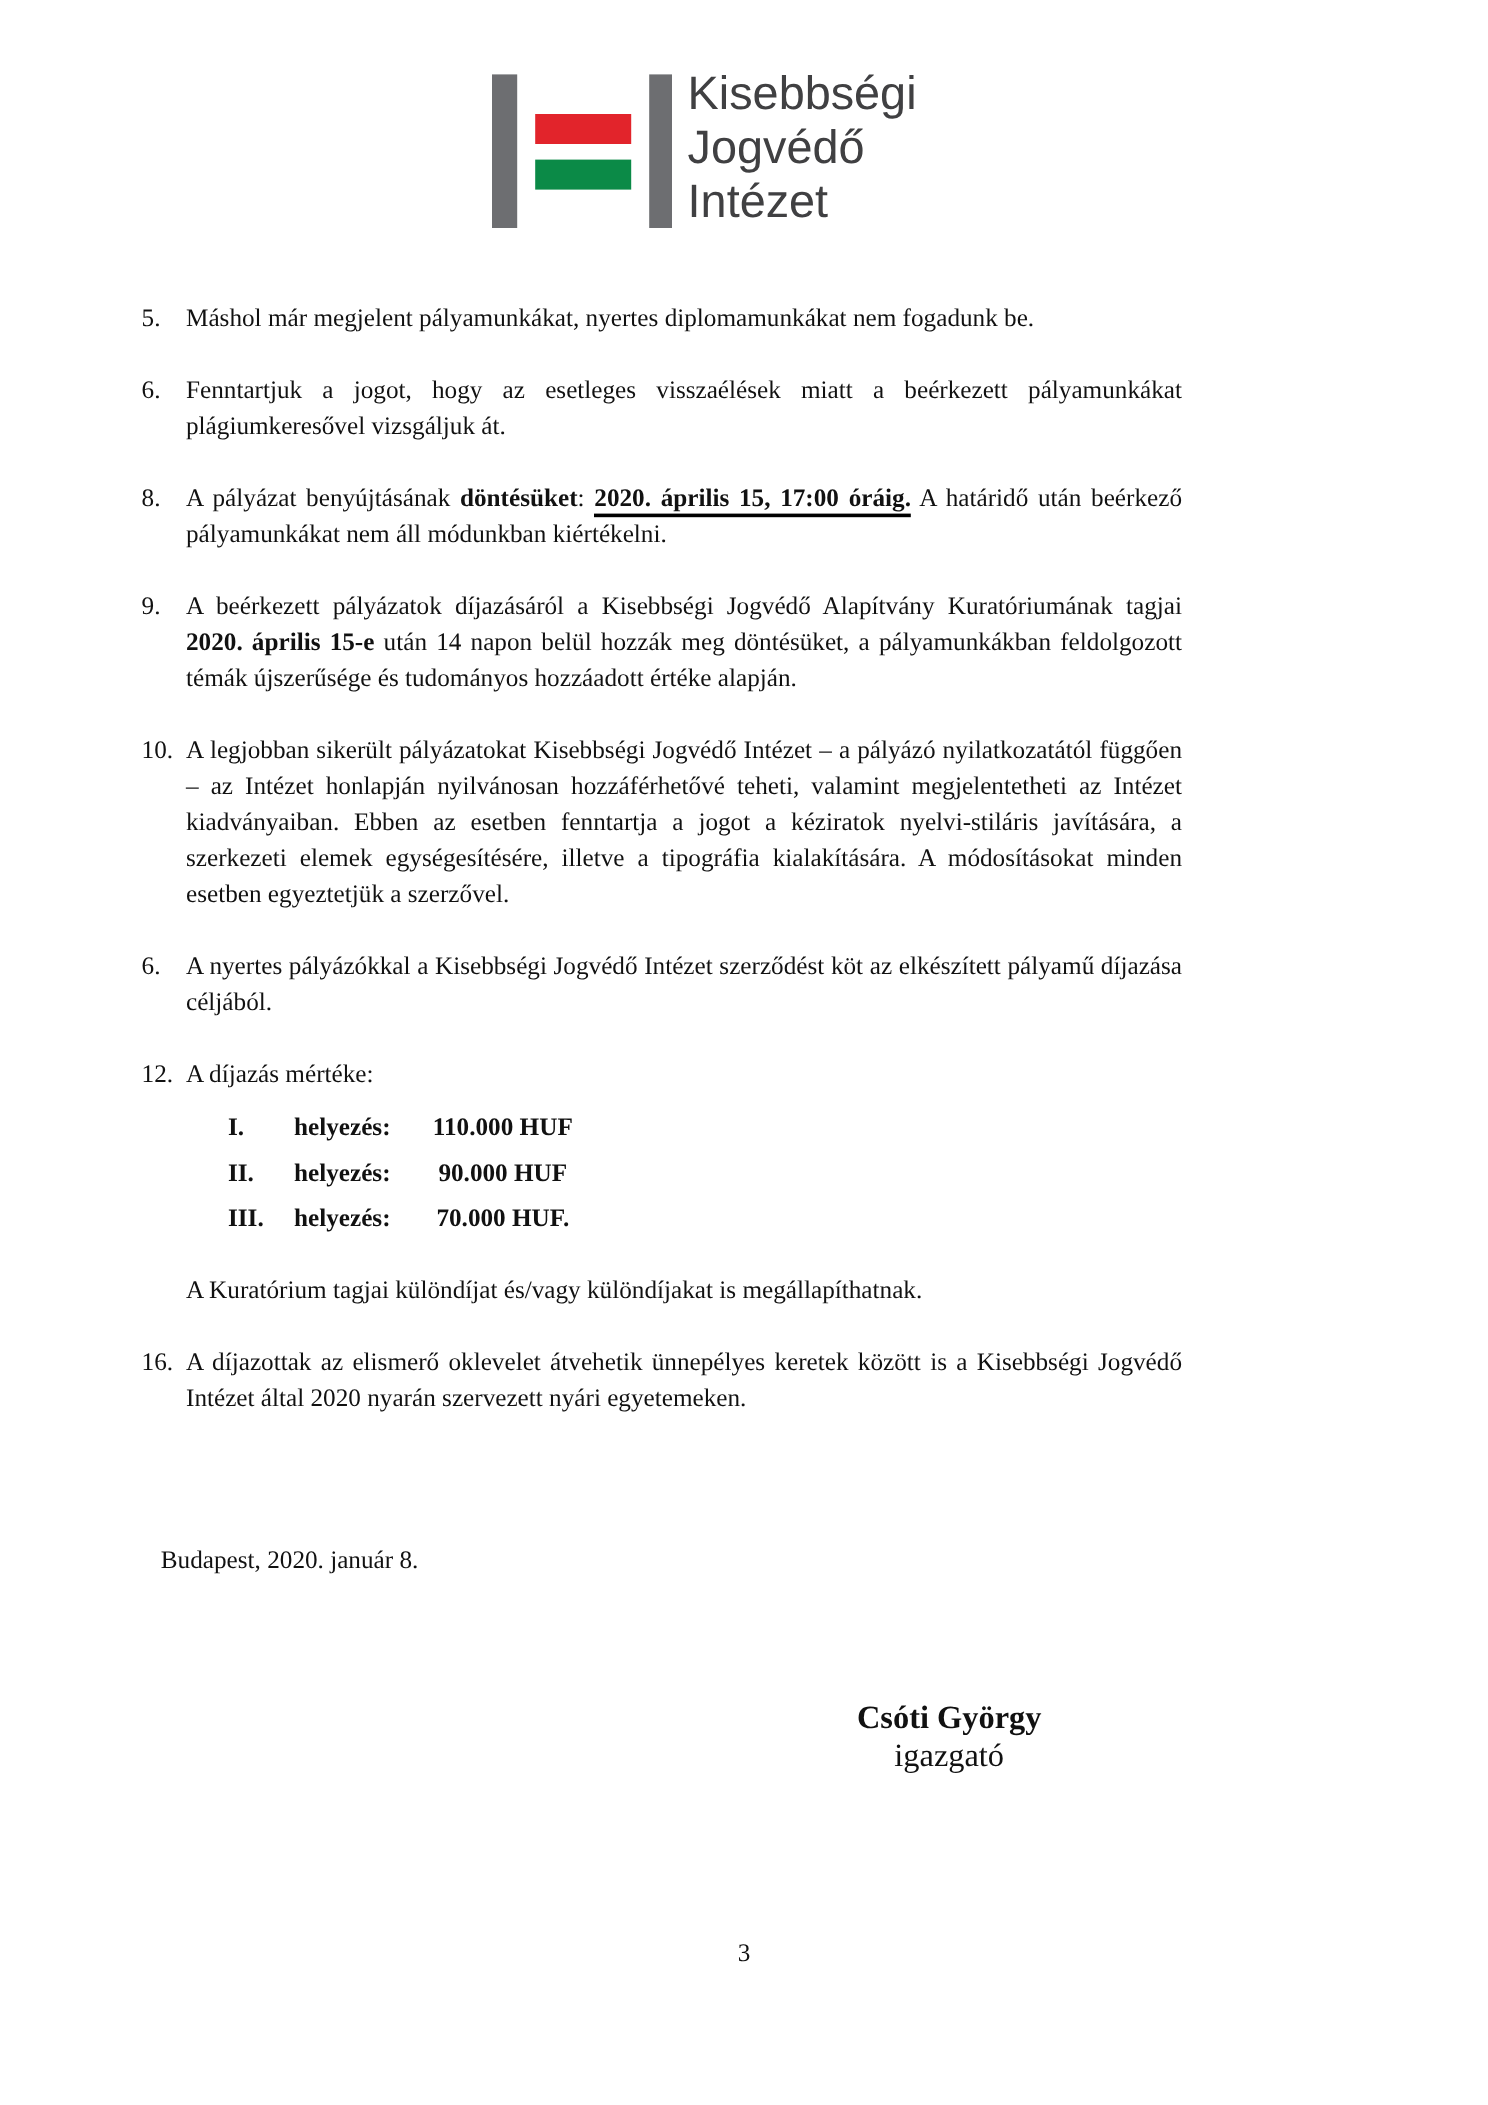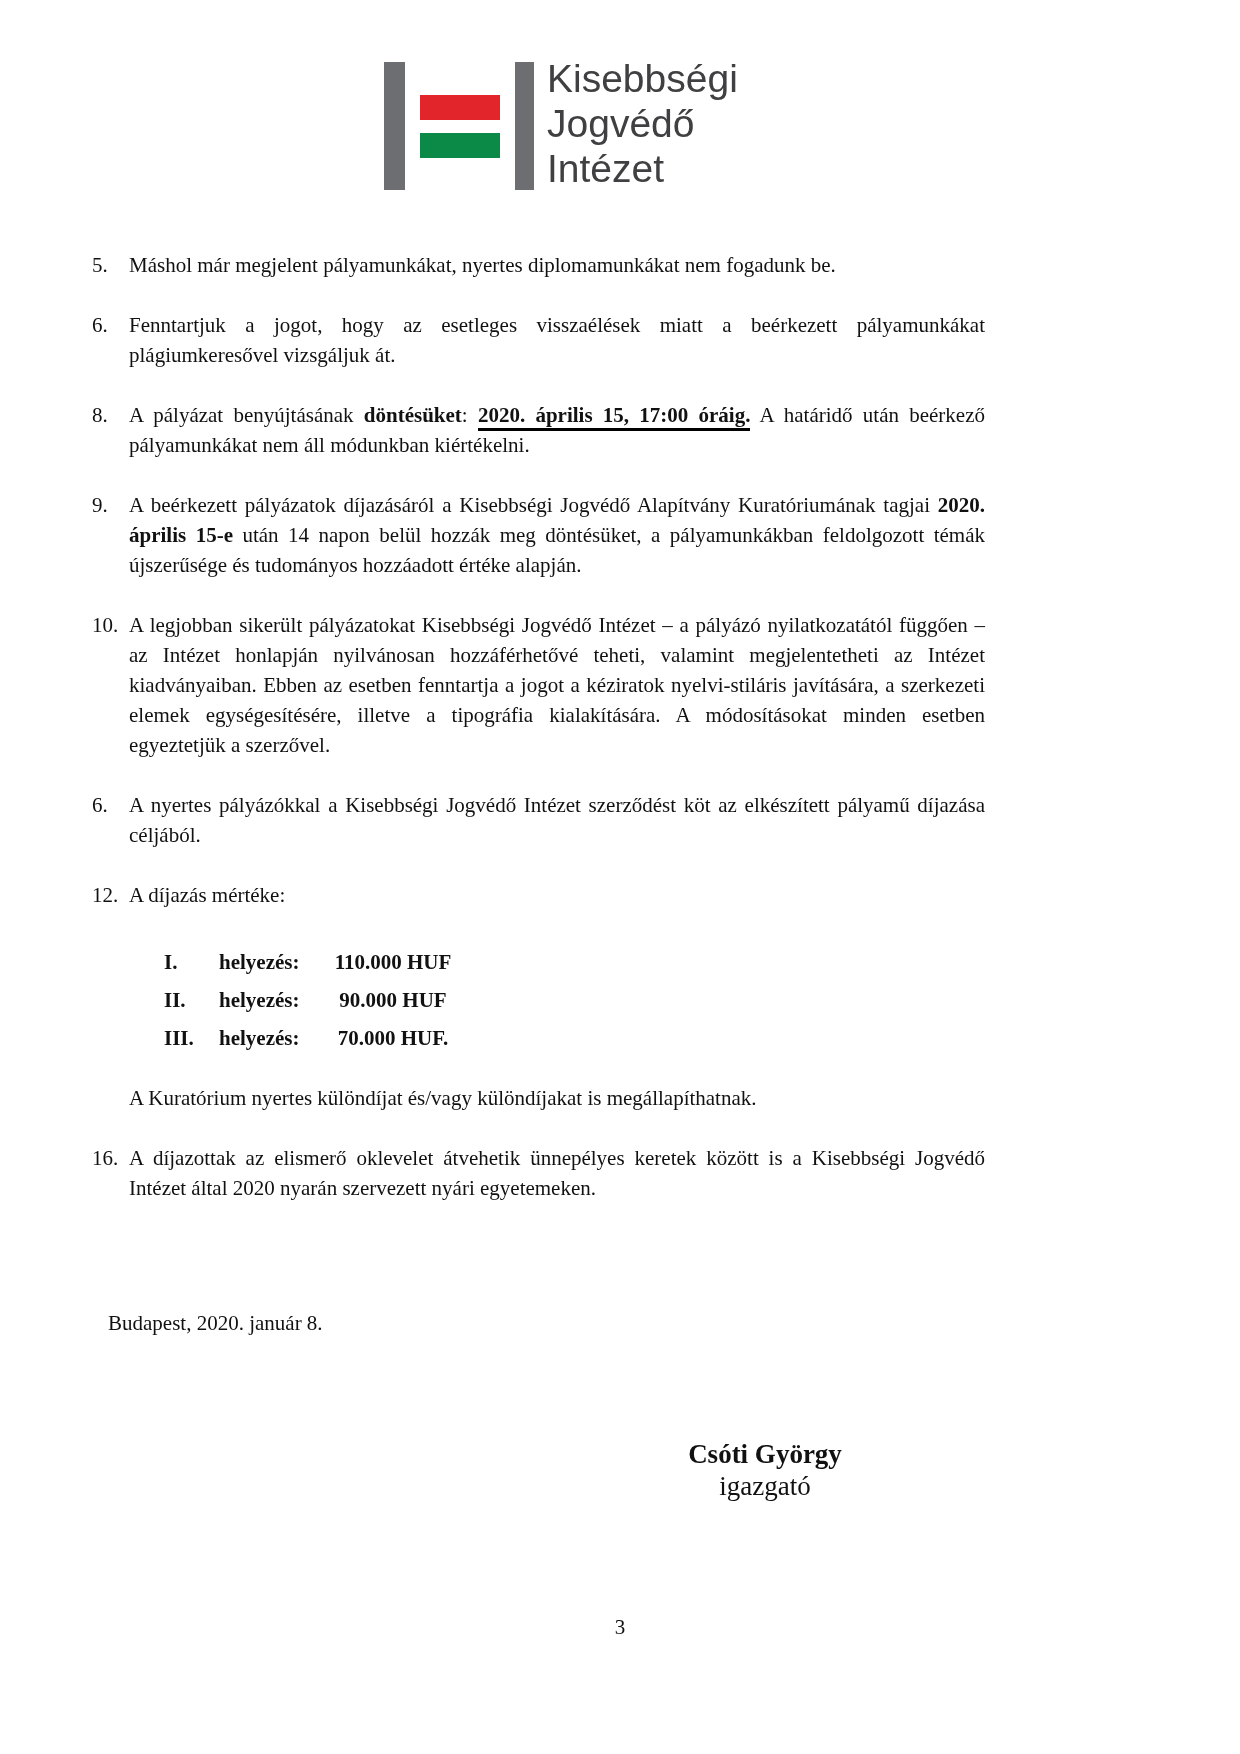--- a/index.html
+++ b/index.html
@@ -10,21 +10,21 @@
     width: 1240px; height: 1754px;
     position: relative;
     overflow: hidden;
     font-family: "Liberation Serif", serif;
     color: #111111;
   }
   .page {
     position: relative;
     width: 100%; height: 100%;
     box-sizing: border-box;
-    padding: 62px 255px 0 92px;
+    padding: 62px 255px 0 118px;
   }
   
   .logo-row {
     position: relative;
     height: 130px;
     margin: 0 0 58px 292px; 
   }
   .logo-mark {
     position: absolute; left: 0; top: 0;
     width: 150px; height: 128px;
@@ -57,21 +57,21 @@
     font-size: 21px; line-height: 30px;
   }
   .item-num { width: 37px; flex-shrink: 0; }
   .item-body { flex: 1; text-align: justify; }
   .b { font-weight: bold; }
   .deadline {
     font-weight: bold;
     border-bottom: 3px solid #000;
     padding-bottom: 1px;
   }
-  .item-12 { margin-bottom: 33px; align-items: center; }
+  .item-12 { margin-bottom: 10px; align-items: center; }
   
   .prizes {
     margin: 0 0 26px 72px;
     font-weight: bold;
     font-size: 21px; line-height: 38px;
   }
   .prize-row { display: flex; }
   .prize-rank   { width: 55px; }
   .prize-label  { width: 108px; }
   .prize-amount { width: 132px; text-align: center; }
@@ -166,21 +166,21 @@
       <span class="prize-label">helyezés:</span>
       <span class="prize-amount">90.000 HUF</span>
     </div>
     <div class="prize-row">
       <span class="prize-rank">III.</span>
       <span class="prize-label">helyezés:</span>
       <span class="prize-amount">70.000 HUF.</span>
     </div>
   </div>
 
-  <div class="note">A Kuratórium nyertes különdíjat és/vagy különdíjakat is megállapíthatnak.</div>
+  <div class="note">A Kuratórium tagjai különdíjat és/vagy különdíjakat is megállapíthatnak.</div>
 
   <div class="item">
     <div class="item-num">16.</div>
     <div class="item-body">A díjazottak az elismerő oklevelet átvehetik ünnepélyes keretek között is a Kisebbségi Jogvédő Intézet által 2020 nyarán szervezett nyári egyetemeken.</div>
   </div>
 
   <div class="date-line">Budapest, 2020. január 8.</div>
 
   <div class="signature">
     <div class="sig-name">Csóti György</div>

